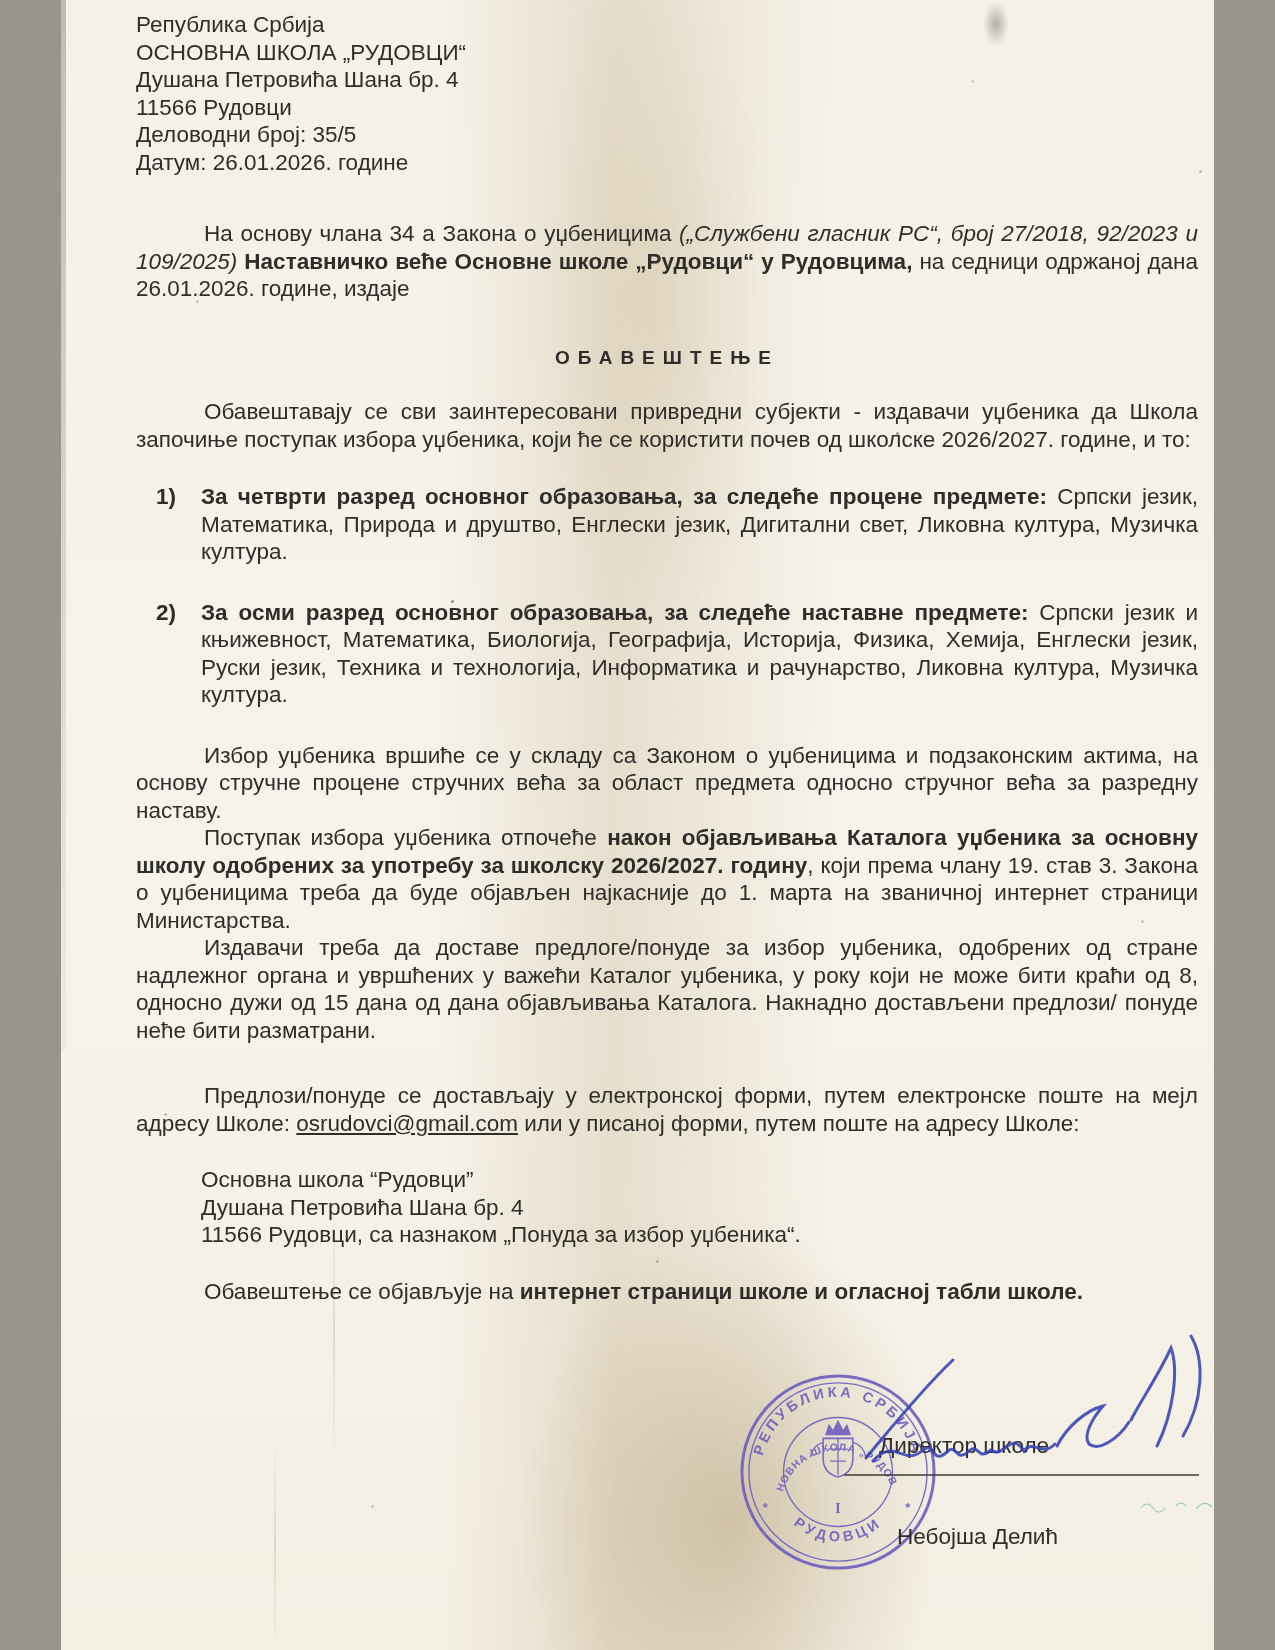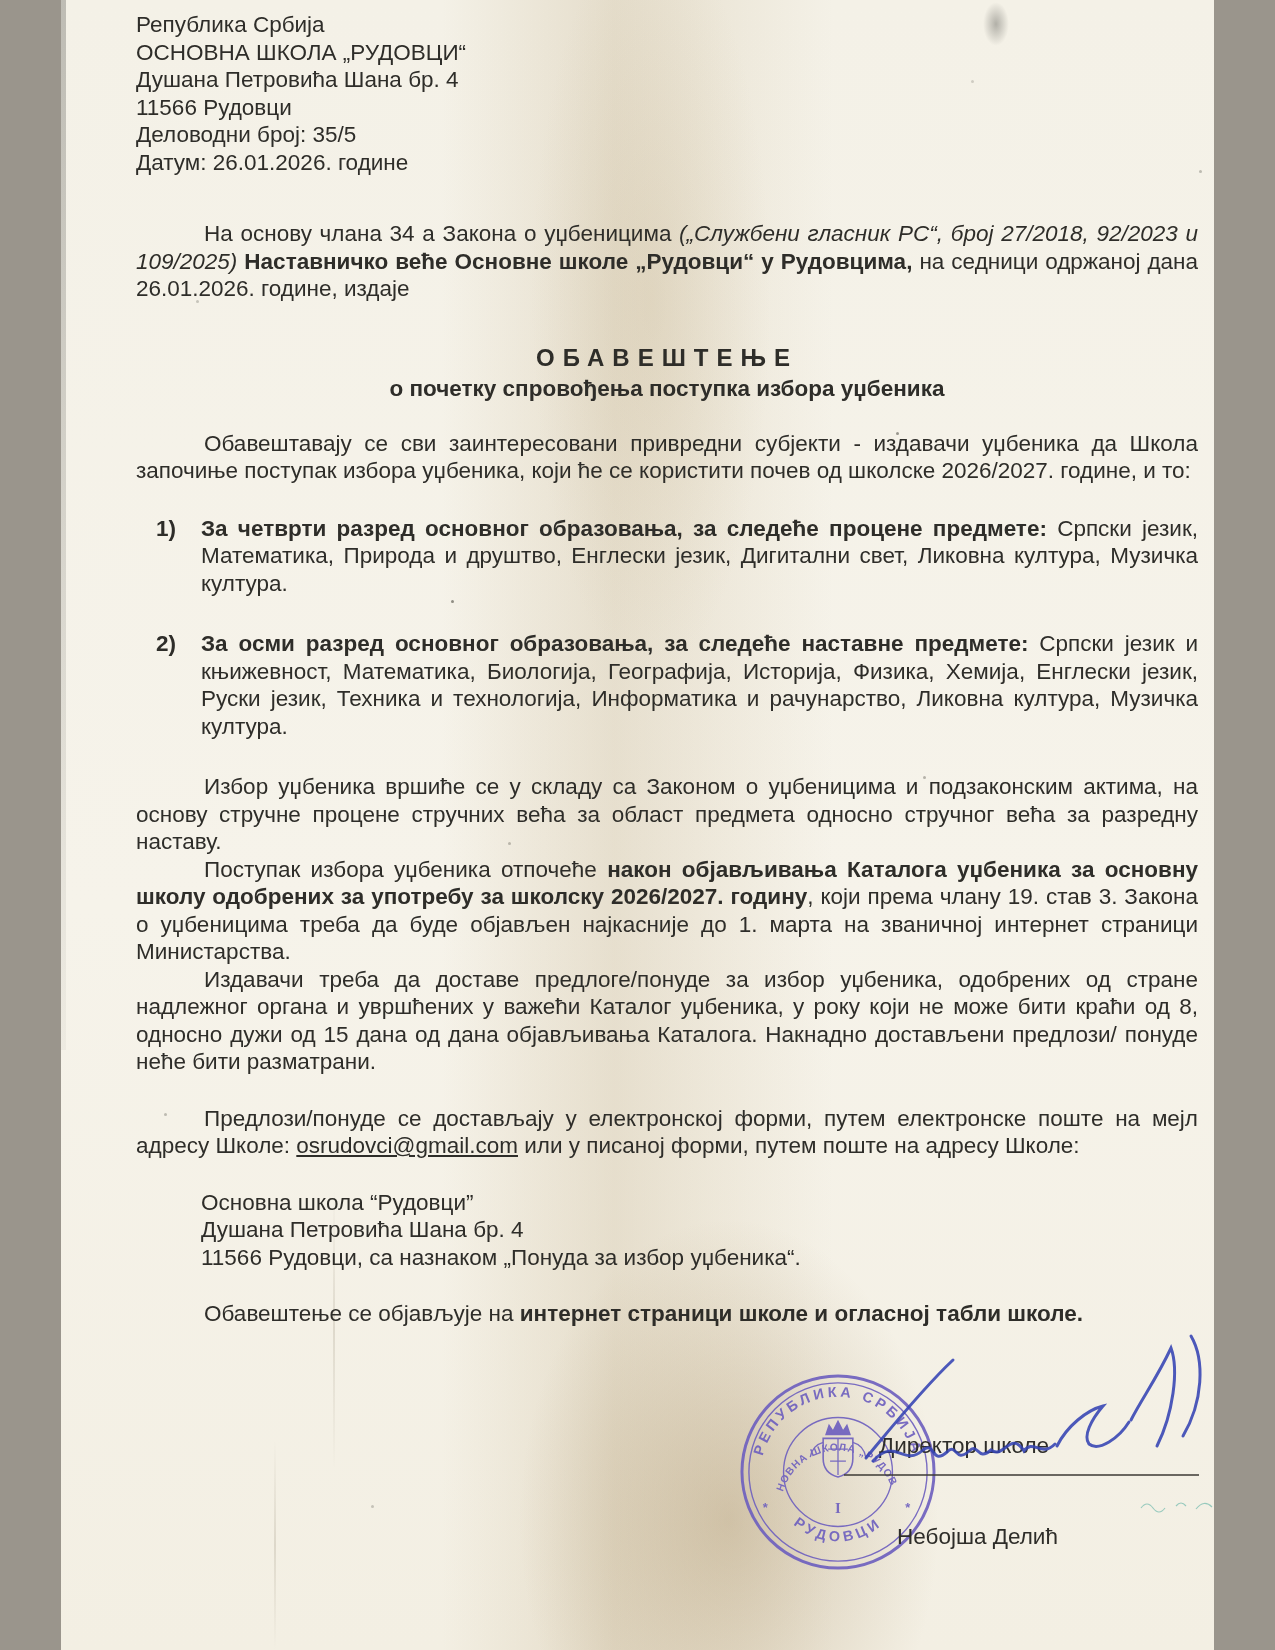--- a/index.html
+++ b/index.html
@@ -31,30 +31,30 @@
       -287px 513px 0 rgba(60,58,50,0.3), 472px 176px 0 rgba(60,58,50,0.35),
       748px -430px 0 rgba(60,58,50,0.3), 57px 242px 0 rgba(60,58,50,0.3),
       -255px -300px 0 rgba(60,58,50,0.25), 690px 320px 0 rgba(60,58,50,0.25),
       205px 660px 0 rgba(60,58,50,0.3), -80px 905px 0 rgba(60,58,50,0.25),
       520px -520px 0 rgba(60,58,50,0.2), 810px 540px 0 rgba(60,58,50,0.25);}
   .content{position:absolute;left:75px;top:0;width:1062px;}
   .header{padding-top:11px;}
   .header div{white-space:nowrap;}
   .para{text-align:justify;text-indent:68px;}
   .p-intro{margin-top:44px;}
-  .doc-title{margin-top:41px;text-align:center;font-weight:bold;letter-spacing:8px;font-size:24px;}
+  .doc-title{margin-top:41px;text-align:center;font-weight:bold;letter-spacing:8px;font-size:19px;}
   .doc-subtitle{text-align:center;font-weight:bold;margin-top:4px;}
   .p-notice{margin-top:27px;}
   .list-item{display:flex;text-align:justify;}
   .li-1{margin-top:30px;}
   .li-2{margin-top:33px;}
   .num{flex:0 0 45px;margin-left:20px;font-weight:bold;}
   .li-text{flex:1;}
   .p3{margin-top:33px;}
-  .p6{margin-top:29px;}
+  .p6{margin-top:38px;}
   .address{margin-top:29px;margin-left:65px;}
   .p7{margin-top:29px;}
   .bold{font-weight:bold;}
   .italic{font-style:italic;}
   .email{text-decoration:underline;color:#2e2d29;}
   
   .director-label{position:absolute;left:818px;top:1432px;}
   .sig-line{position:absolute;left:783px;top:1474px;width:355px;height:2px;background:rgba(60,58,52,0.75);}
   .director-name{position:absolute;left:836px;top:1479px;margin-top:44px;}
   .stamp{position:absolute;left:678px;top:1373px;width:198px;height:198px;opacity:0.92;}
@@ -78,21 +78,20 @@
       <div>ОСНОВНА ШКОЛА „РУДОВЦИ“</div>
       <div>Душана Петровића Шана бр. 4</div>
       <div>11566 Рудовци</div>
       <div>Деловодни број: 35/5</div>
       <div>Датум: 26.01.2026. године</div>
     </div>
 
     <div class="para p-intro"><span>На основу члана 34 а Закона о уџбеницима </span><span class="italic">(„Службени гласник РС“, број 27/2018, 92/2023 и 109/2025)</span><span class="bold"> Наставничко веће Основне школе „Рудовци“ у Рудовцима,</span><span> на седници одржаној дана 26.01.2026. године, издаје</span></div>
 
     <div class="doc-title">ОБАВЕШТЕЊЕ</div>
-    <div class="doc-subtitle">о почетку спровођења поступка избора уџбеника</div>
 
     <div class="para p-notice">Обавештавају се сви заинтересовани привредни субјекти - издавачи уџбеника да Школа започиње поступак избора уџбеника, који ће се користити почев од школске  2026/2027. године, и то:</div>
 
     <div class="list-item li-1">
       <span class="num">1)</span>
       <span class="li-text"><span class="bold">За четврти разред основног образовања, за следеће процене предмете:</span><span> Српски језик, Математика, Природа и друштво, Енглески језик, Дигитални свет, Ликовна култура, Музичка култура.</span></span>
     </div>
 
     <div class="list-item li-2">
       <span class="num">2)</span>

